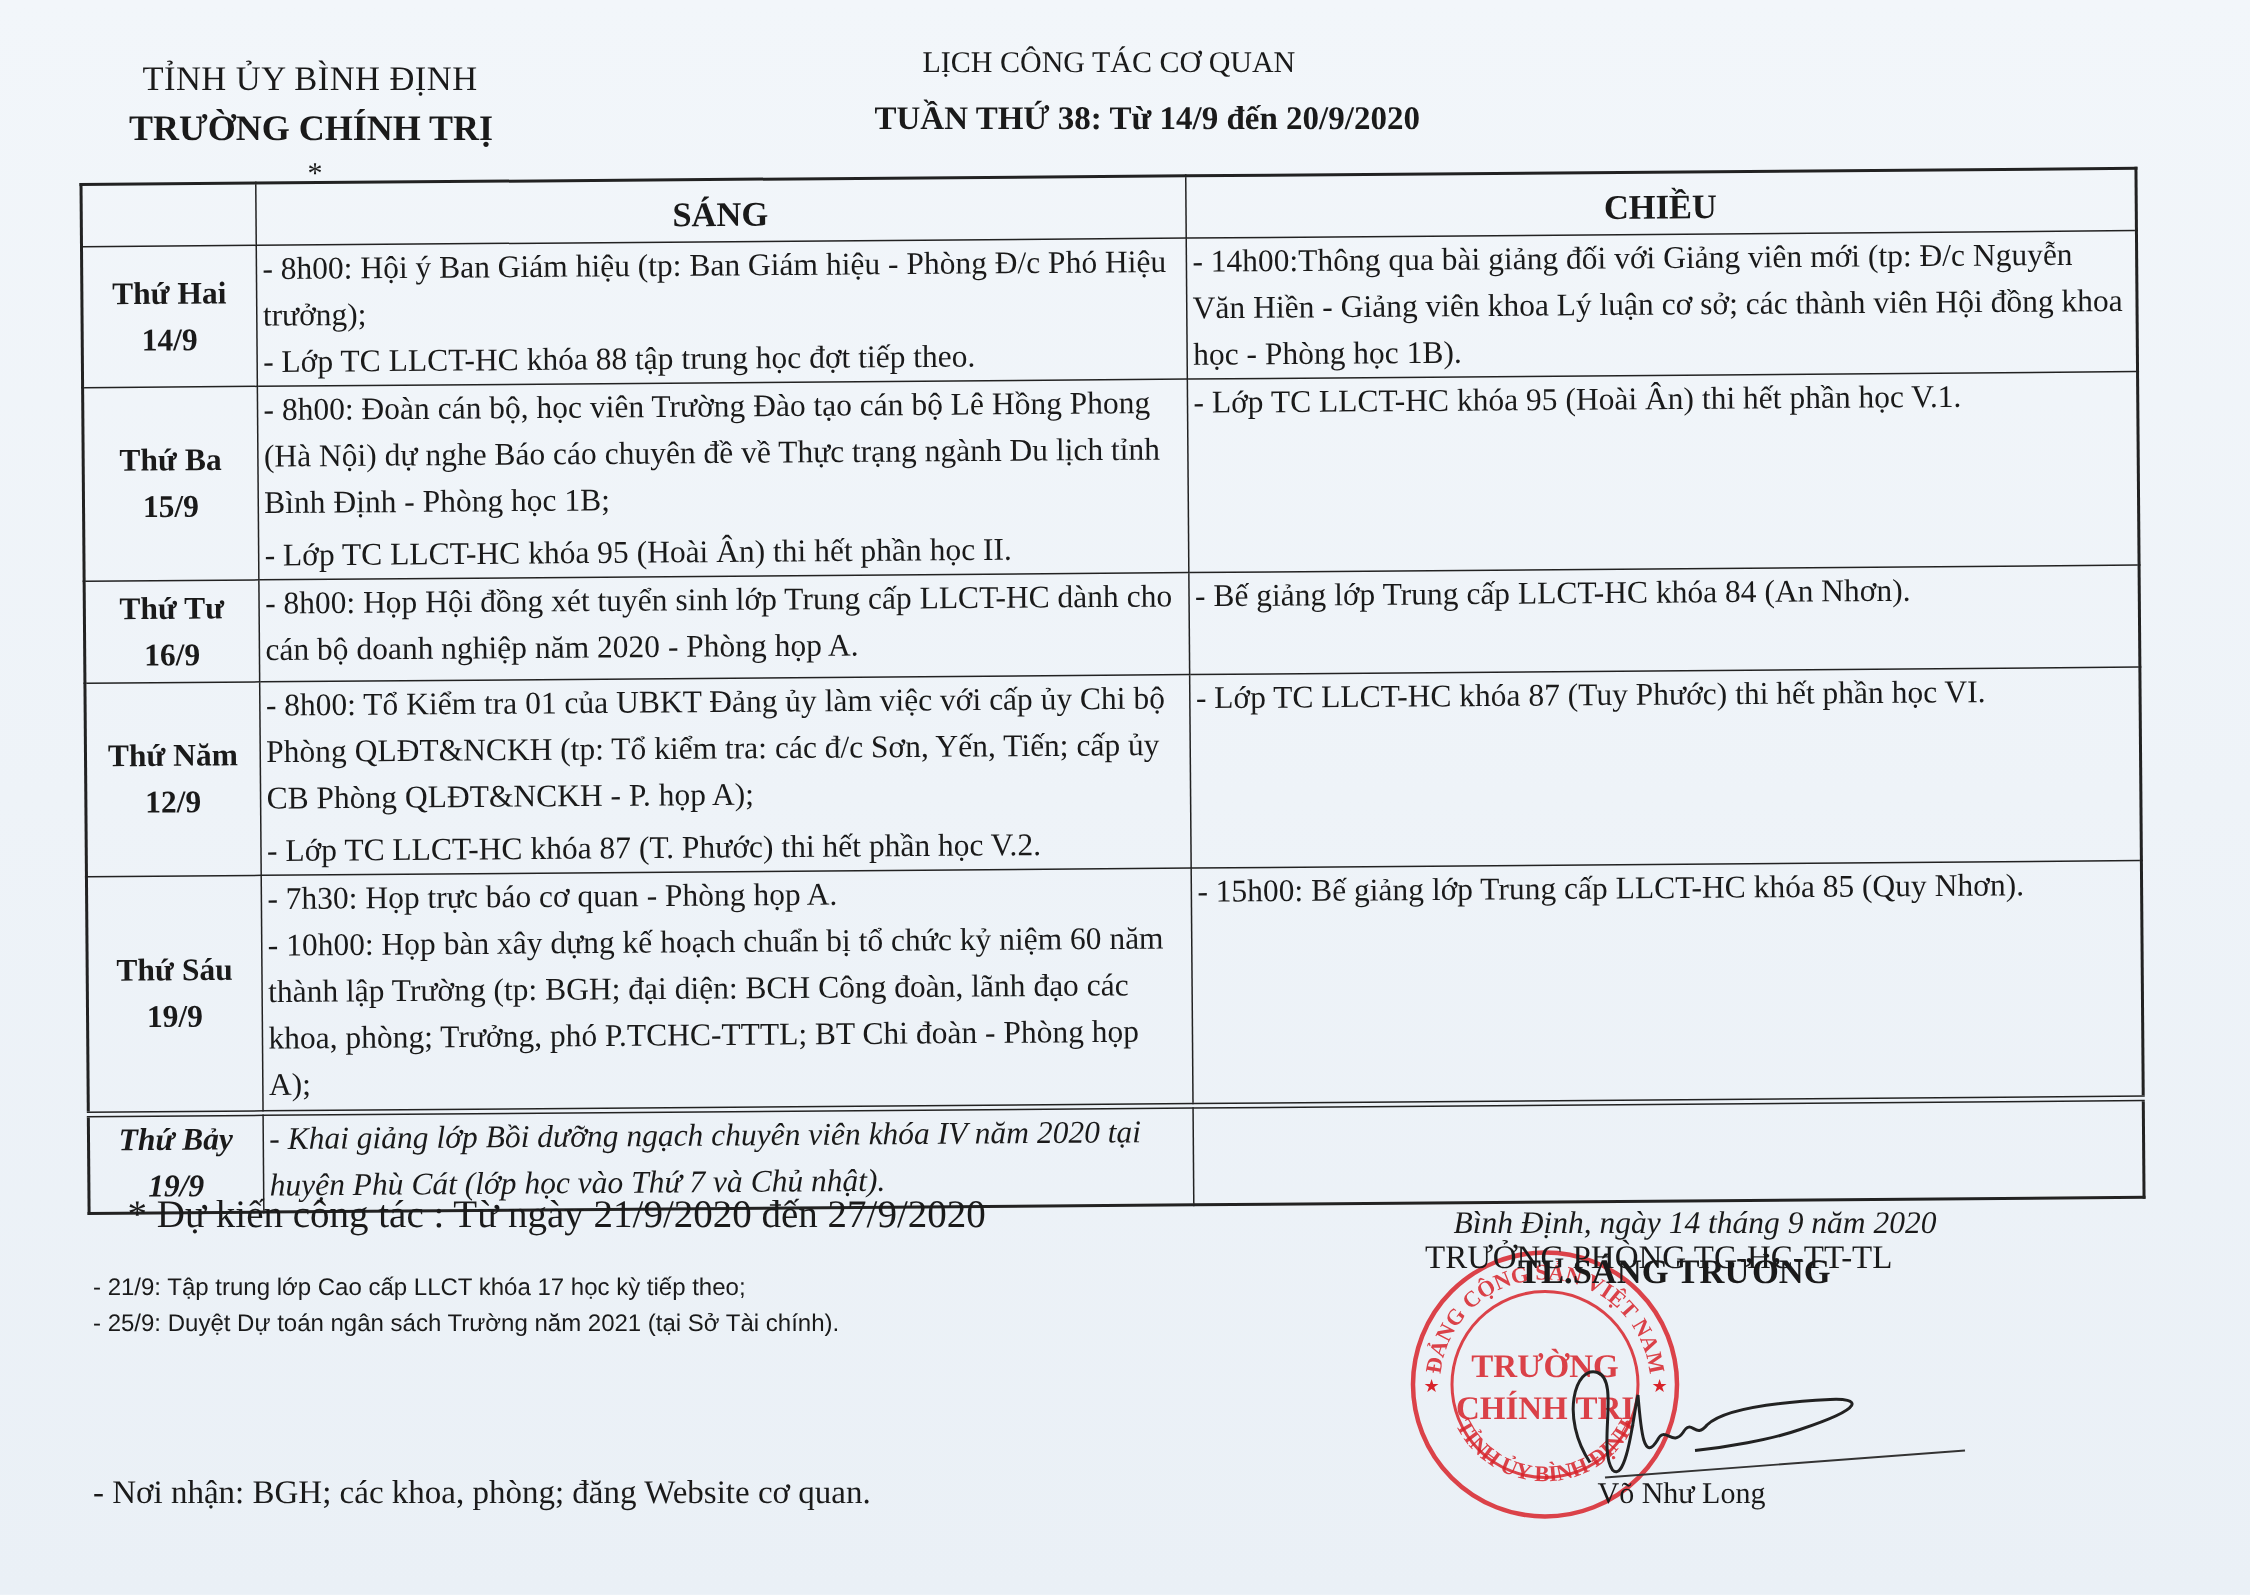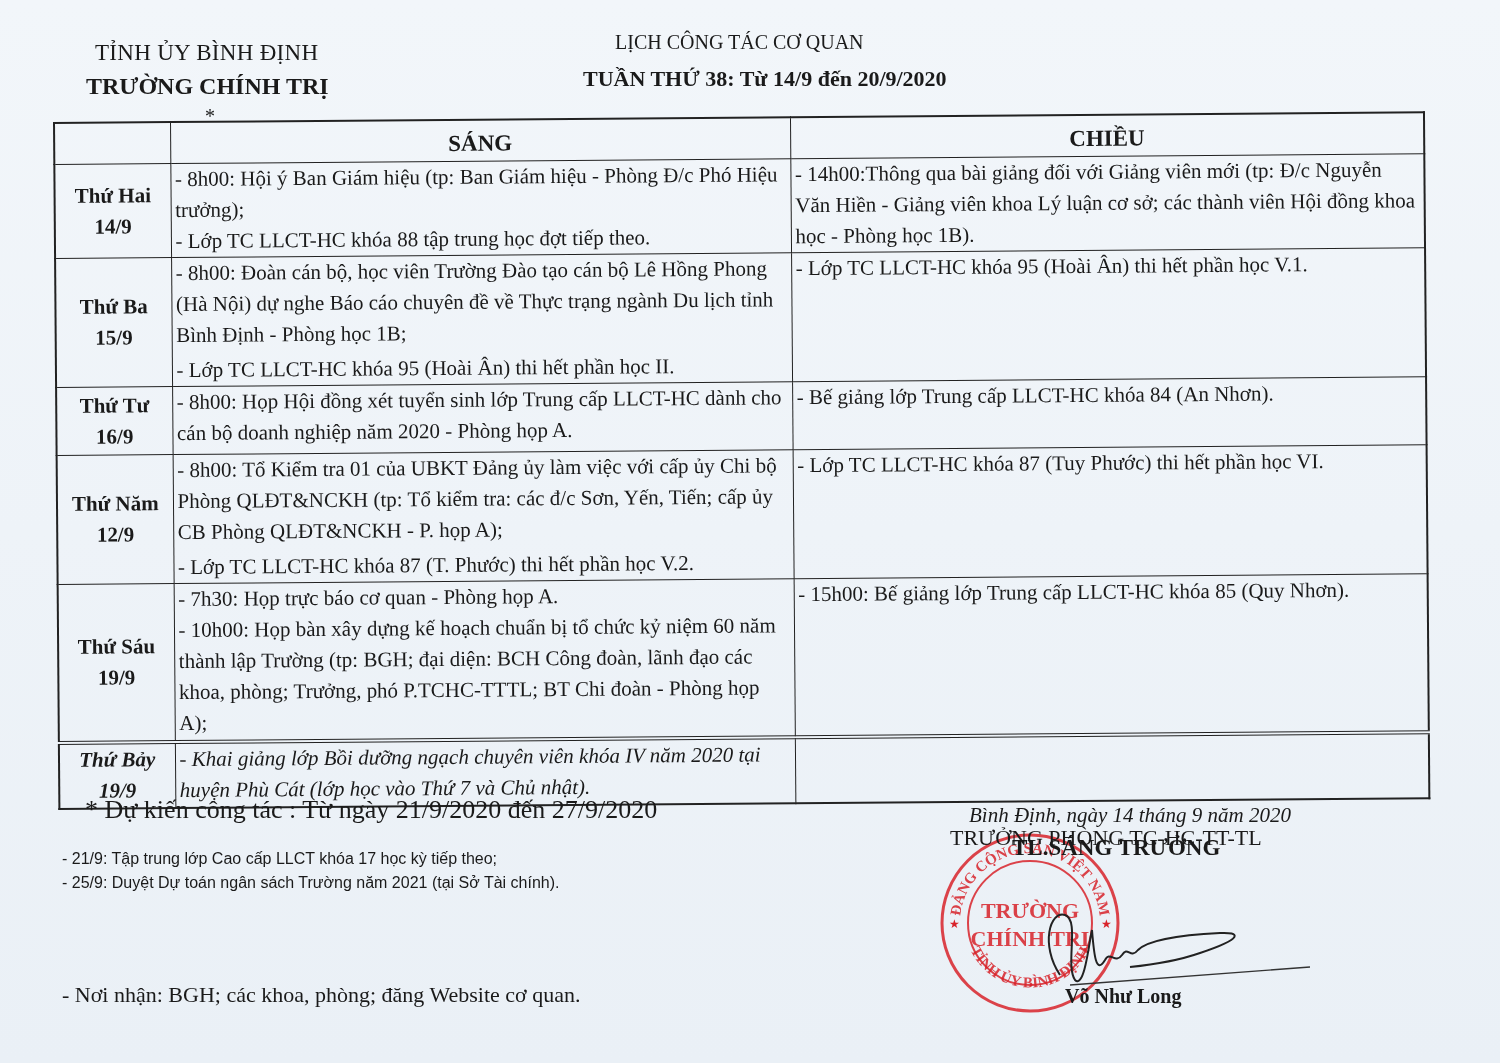--- a/index.html
+++ b/index.html
@@ -31,21 +31,21 @@
   .row-italic td { font-style: italic; }
   .row-sat { border-top: 4px double #222; }
   .entry { display: block; }
   .gap { display: block; height: 4px; }
 
   .plan-title { position: absolute; left: 85px; top: 795px; font-size: 26px; font-weight: normal; }
   .plan-item { position: absolute; left: 62px; font-size: 16px; font-family: "Liberation Sans", sans-serif; }
   .sign-date { position: absolute; left: 933px; top: 803px; font-size: 21px; font-style: italic; margin-left: 36px; }
   .sign-role { position: absolute; left: 1012px; top: 835px; font-size: 23px; font-weight: bold; }
   .sign-dept { position: absolute; left: 950px; top: 825px; font-size: 22px; }
-  .sign-name { position: absolute; left: 1065px; top: 985px; font-size: 20px; font-weight: bold; }
+  .sign-name { position: absolute; left: 1065px; top: 985px; font-size: 20px; font-weight: normal; }
   .stamp { position: absolute; left: 935px; top: 828px; width: 190px; height: 190px; }
   .signature { position: absolute; left: 1030px; top: 905px; width: 290px; height: 90px; }
   .recipients { position: absolute; left: 62px; top: 982px; font-size: 22px; }
 </style>
 </head>
 <body>
 
 <div class="page">
   <div class="org-line1">TỈNH ỦY BÌNH ĐỊNH</div>
   <div class="org-line2">TRƯỜNG CHÍNH TRỊ</div>

